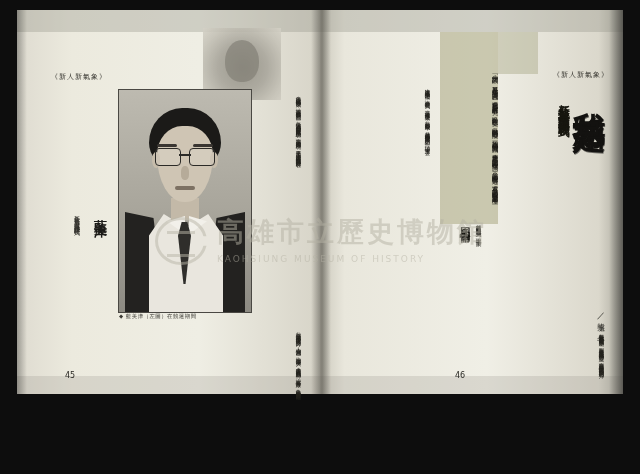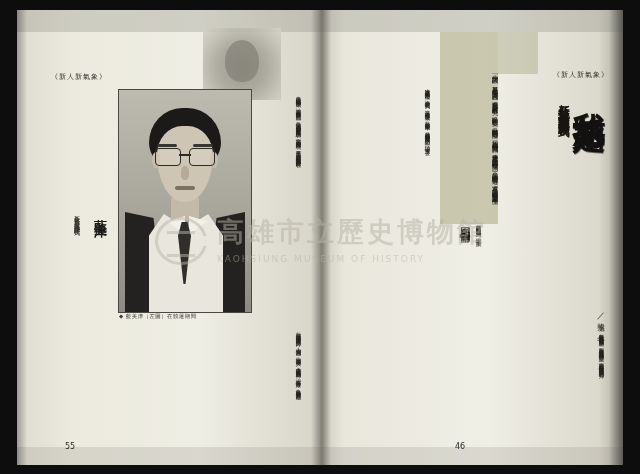--- a/index.html
+++ b/index.html
@@ -18,21 +18,21 @@
     width: 640px;
     height: 474px;
     background: #0d0d0d;
   }
   
   .spread {
     position: absolute;
     left: 17px;
     top: 10px;
     width: 606px;
-    height: 455px;
+    height: 384px;
     background: #cfcbc0;
     box-shadow: 0 0 6px rgba(0,0,0,0.8) inset;
   }
   .page-left, .page-right {
     position: absolute;
     top: 0;
     bottom: 0;
     background: #e7e4da;
   }
   .page-left  { left: 0;   width: 303px; background: linear-gradient(90deg,#dedbd0 0%,#eceade 18%,#efeee4 60%,#d7d4c8 100%); }
@@ -428,21 +428,21 @@
 
       <div class="photo-caption">◆ 藍美津（左圖）在競選期間</div>
 
       <div class="vname">藍美津</div>
       <div class="vsubname">新任台北市黨外市議員自述問政模式</div>
 
       <div class="vcol" style="left:242px;top:82px;width:44px;height:218px;">自從政治風氣轉變以來，地方選舉的競爭日益激烈，每一位候選人都必須面對選民更嚴格的檢驗，而當選之後的問政表現，更是決定下一次能否再度獲得支持的關鍵所在。</div>
       <div class="vcol" style="left:36px;top:318px;width:250px;height:120px;">我在這次選舉當中獲得選民的支持，心中充滿感激，也深知責任重大。今後將秉持服務的精神，認真監督市政，為市民爭取應有的權益。</div>
       <div class="vcol" style="left:36px;top:318px;width:0px;height:0px;">市議會是民意的殿堂，議員的職責在於反映民意、監督市政。我將以專業的態度，深入了解每一項議案，不作無意義的杯葛，也不作鄉愿的附和。</div>
 
-      <div class="pgnum left">55</div>
+      <div class="pgnum left">45</div>
     </div>
 
     <div class="page-right">
       <div class="top-band"></div>
       <div class="bottom-band"></div>
       <div class="edge-shadow-r"></div>
 
       <div class="tint-block"></div>
       <div class="tint-block2"></div>
 

